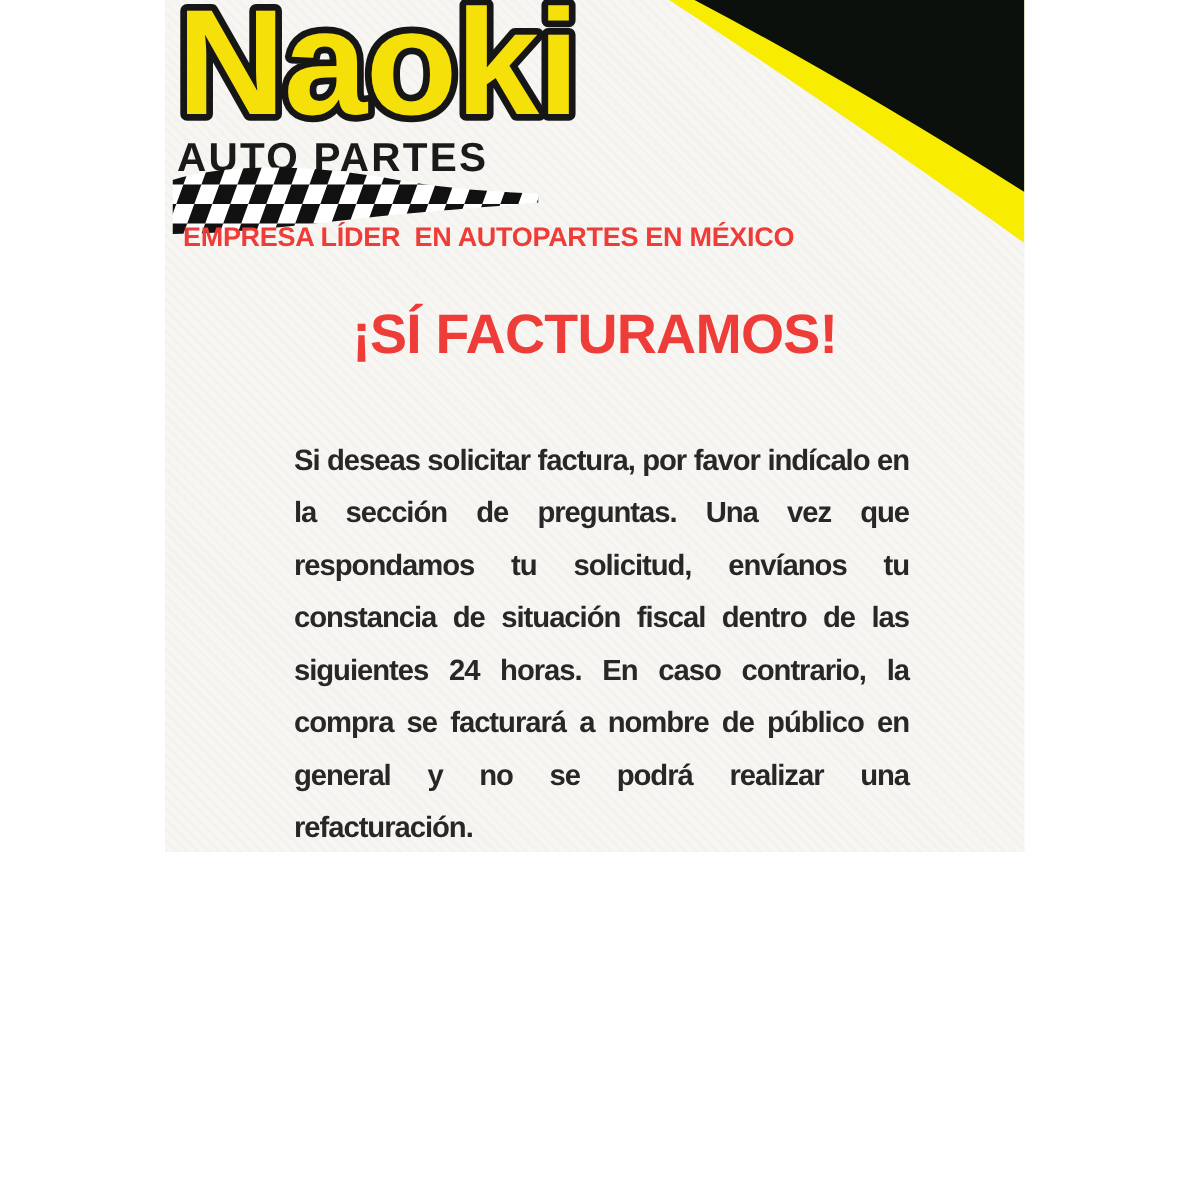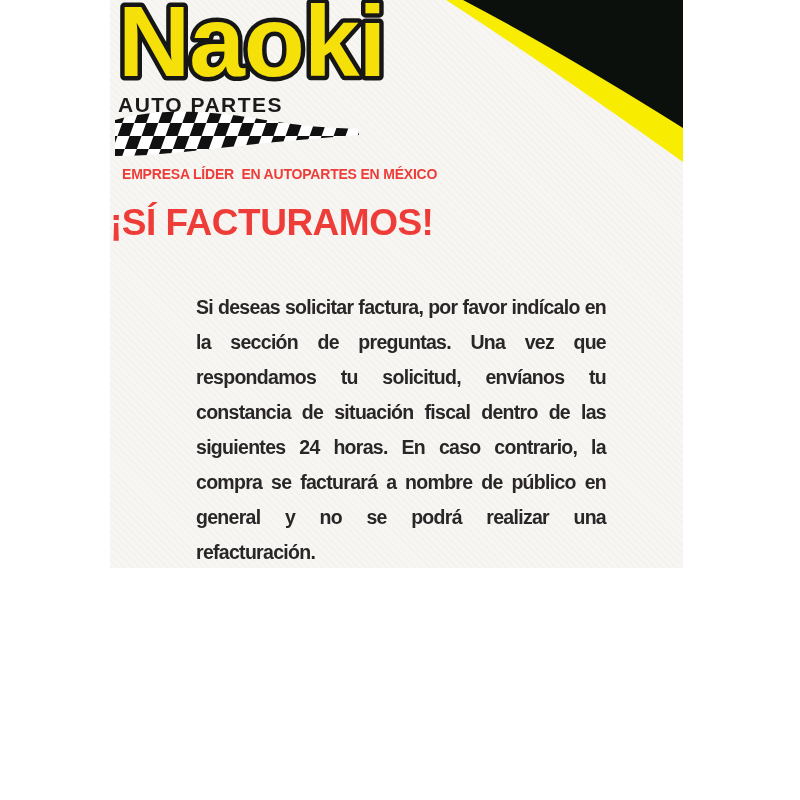--- a/index.html
+++ b/index.html
@@ -32,41 +32,41 @@
     font-family: "Liberation Sans", sans-serif;
     font-weight: bold;
     font-size: 100px;
     letter-spacing: -1px;
     paint-order: stroke fill;
     stroke-width: 9px;
     stroke-linejoin: round;
   }
   .logo-sub {
     position: absolute; left: 8px; top: 93px;
-    font-size: 21px; font-weight: 700;
+    font-size: 27px; font-weight: 700;
     letter-spacing: 1.5px;
     line-height: 24px;
     white-space: pre;
     text-align: center;
   }
   .flag {
     position: absolute; left: 5px; top: 110px;
     width: 244px; height: 48px;
   }
   .tagline {
-    position: absolute; left: 12px; top: 165px;
-    font-size: 14px; font-weight: 700;
+    position: absolute; left: 12px; top: 149px;
+    font-size: 18px; font-weight: 700;
     letter-spacing: -0.2px;
     line-height: 18px;
     white-space: pre;
   }
   .title {
     position: absolute; left: 0; top: 200px;
     width: 573px; margin: 0;
-    text-align: left;
+    text-align: center;
     font-size: 37px; font-weight: 800;
     letter-spacing: -0.5px;
     line-height: 46px;
   }
   .body-text {
     position: absolute; left: 85px; top: 289px;
     width: 410px; margin: 1px;
     font-size: 19.5px; font-weight: 700;
     letter-spacing: -0.7px;
     line-height: 35px;

